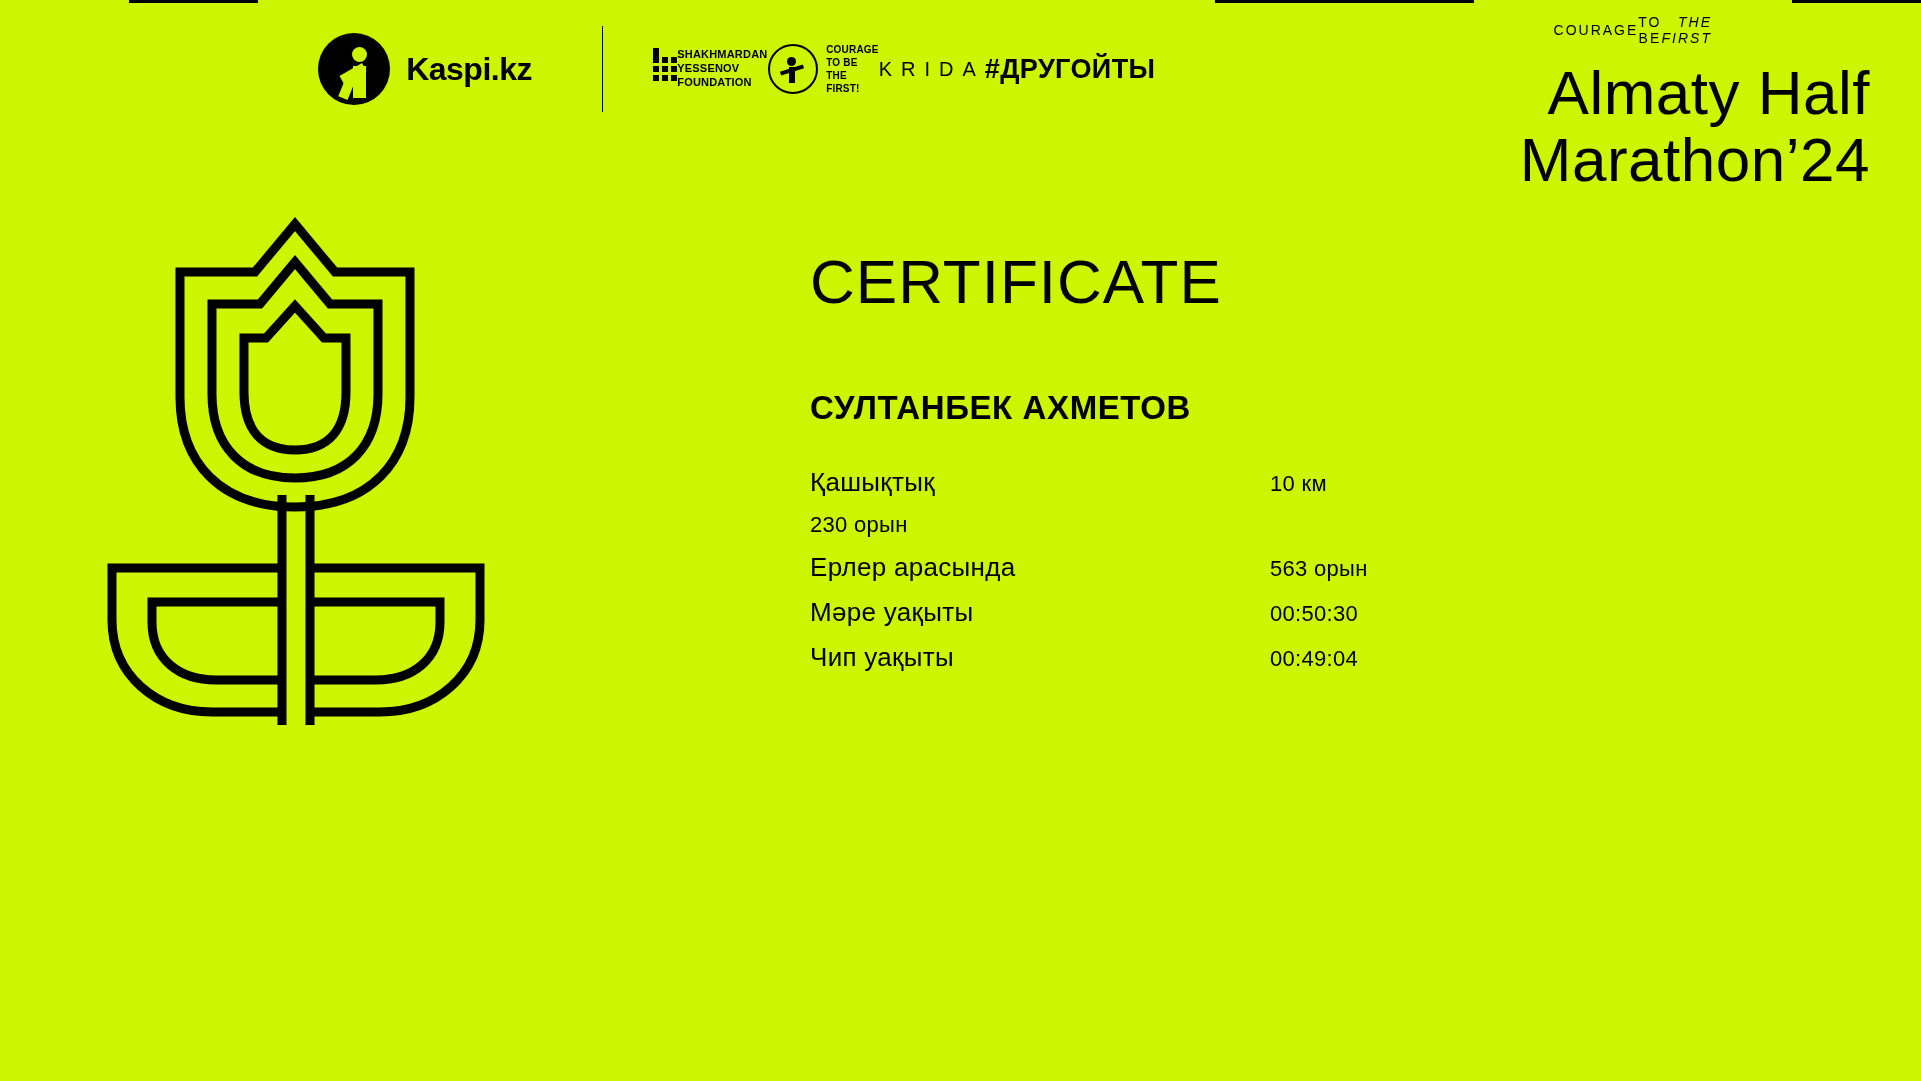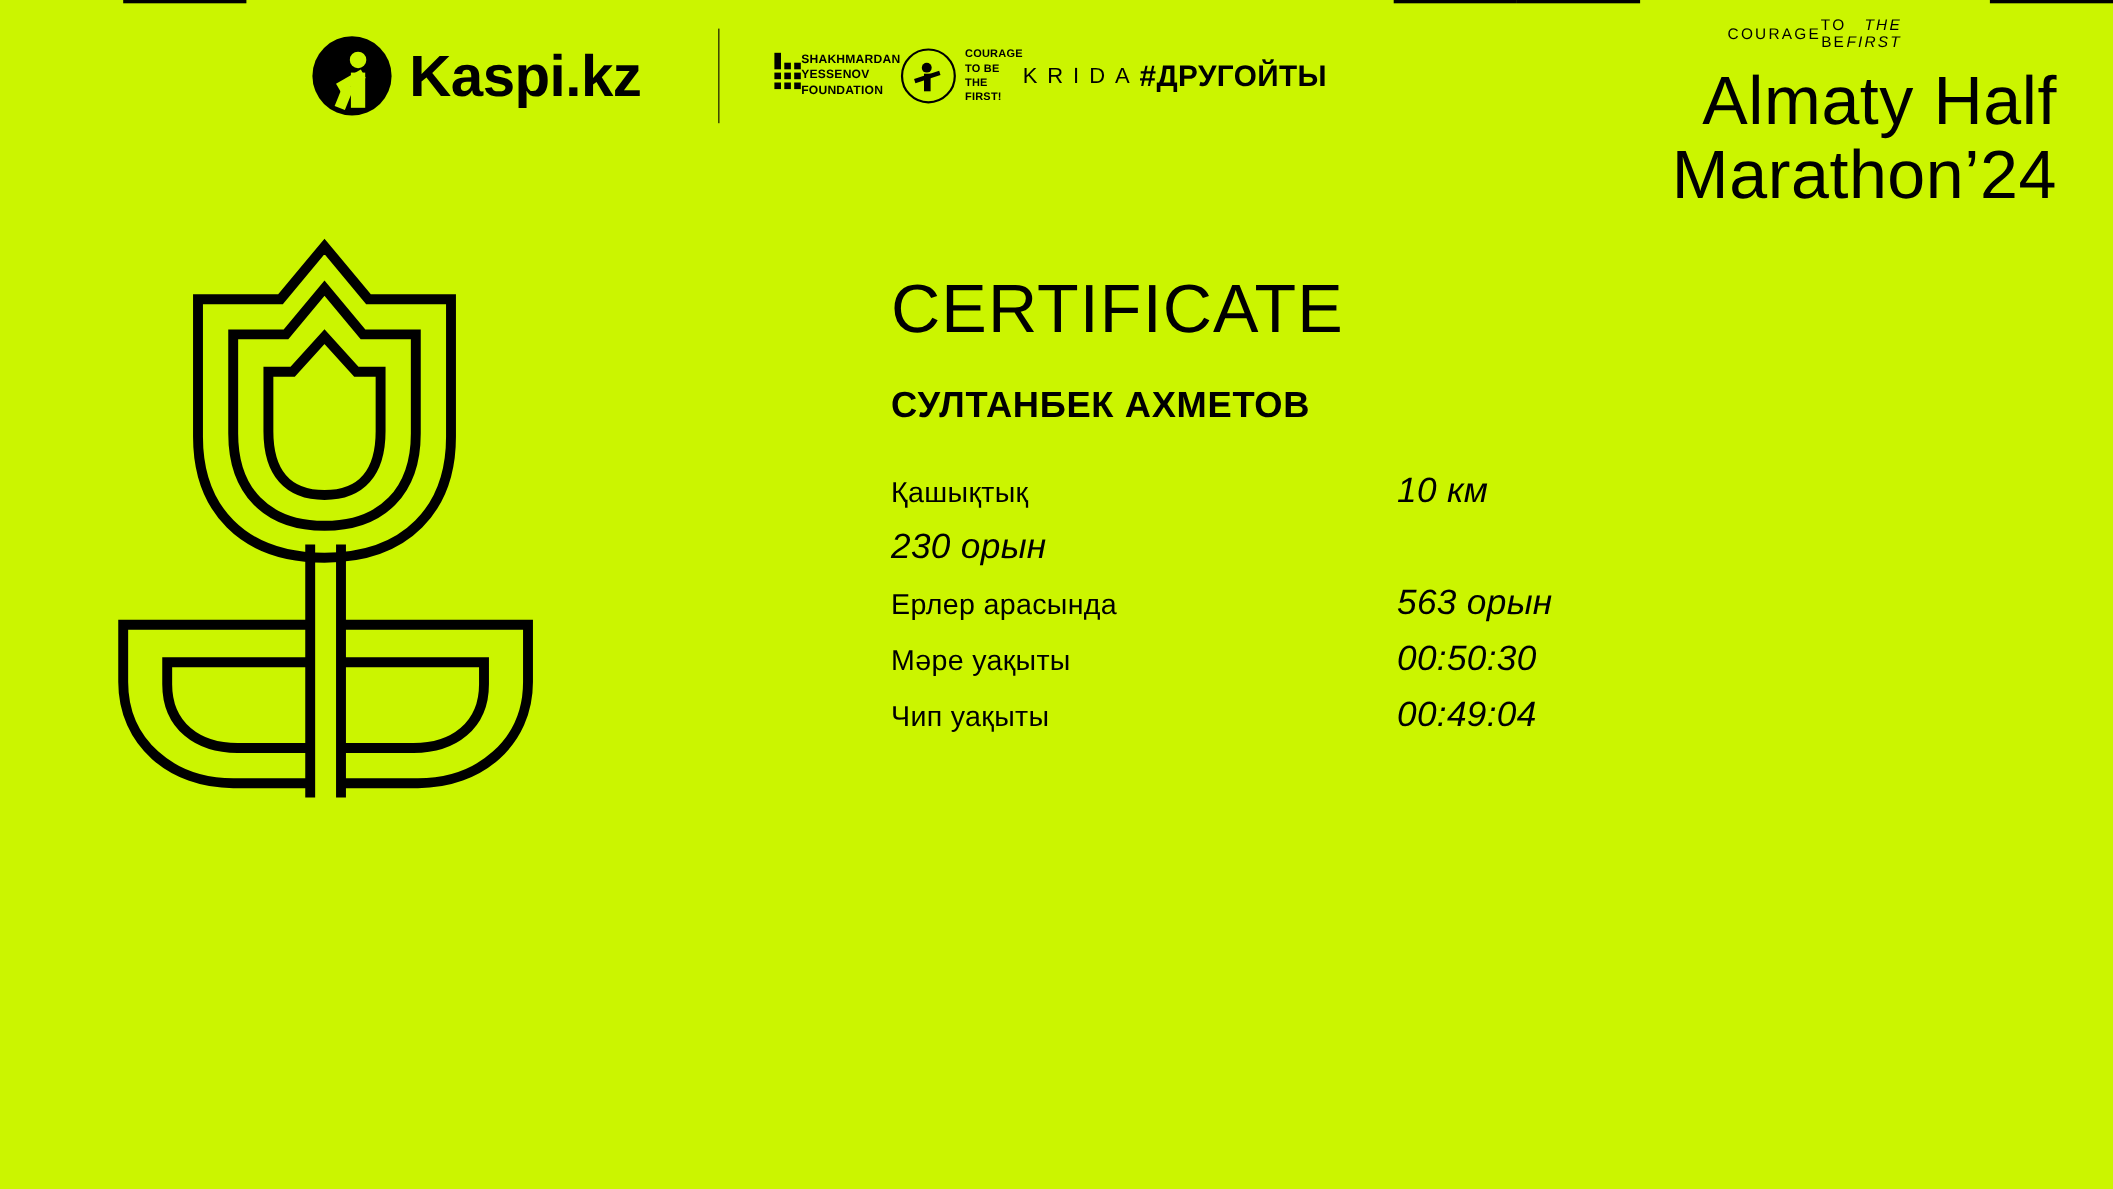--- a/index.html
+++ b/index.html
@@ -56,44 +56,43 @@
     white-space: pre-line;
   }
   .cert-word {
     font-size: 62px;
     font-weight: 400;
     letter-spacing: 1px;
     margin-top: 57px;
     line-height: 1;
   }
   .athlete-name {
-    margin-top: 36px;
+    margin-top: 76px;
     font-size: 33px;
     font-weight: bold;
     letter-spacing: 0.6px;
   }
 
   .results {
     margin-top: 40px;
     width: 100%;
   }
   .result-row {
     display: flex;
     align-items: baseline;
     margin-bottom: 14px;
   }
   .result-label {
     width: 460px;
     font-size: 26px;
     letter-spacing: 0.3px;
   }
   .result-value {
-    font-size: 32px;
+    font-size: 22px;
     letter-spacing: 0.3px;
-    font-style: italic;
   }
 
   
   .rule {
     width: 100%;
     height: 3px;
     background: #000;
   }
   .sponsor-bar {
     position: relative;
@@ -137,21 +136,21 @@
     transform: rotate(-30deg);
   }
   .kaspi-mark .fig-leg {
     position: absolute;
     width: 10px; height: 22px;
     background: #CBF500;
     left: 24px; top: 44px;
     transform: rotate(22deg);
   }
   .kaspi-word {
-    font-size: 53px;
+    font-size: 32px;
     font-weight: bold;
     letter-spacing: -0.5px;
   }
   .divider-v {
     width: 2px;
     height: 86px;
     background: #000;
     margin: 0 50px 0 70px;
   }
   .sponsor {

